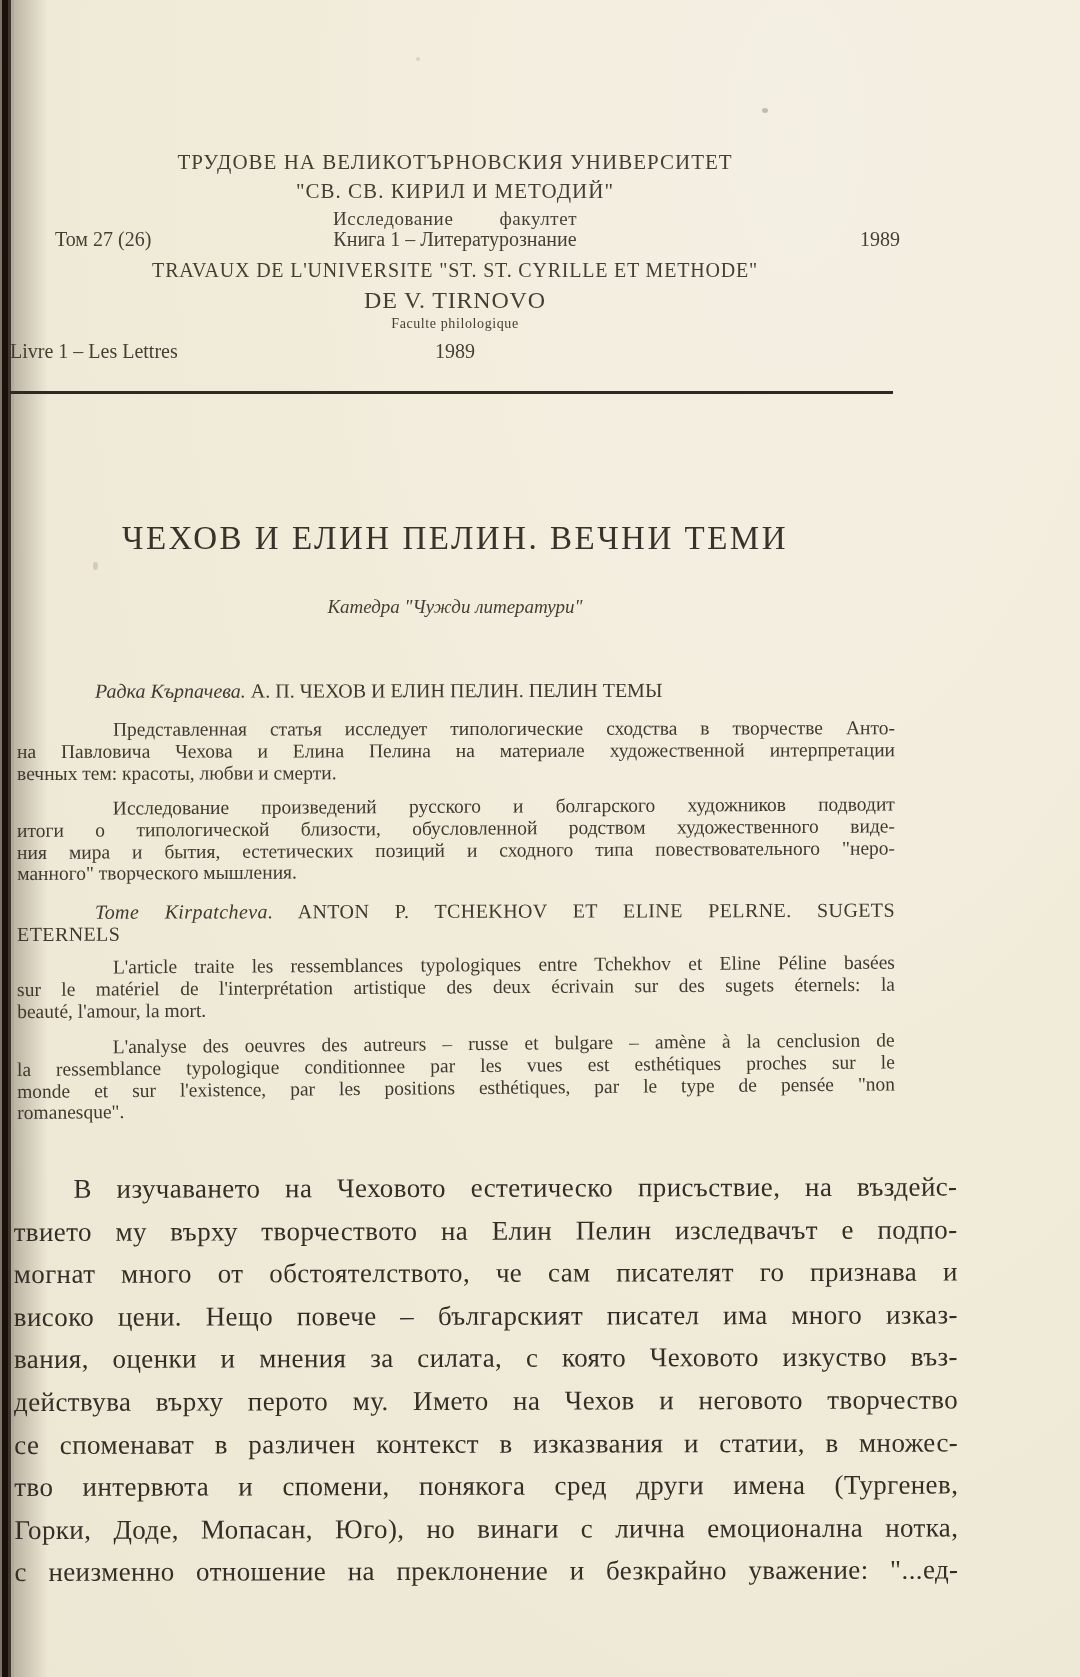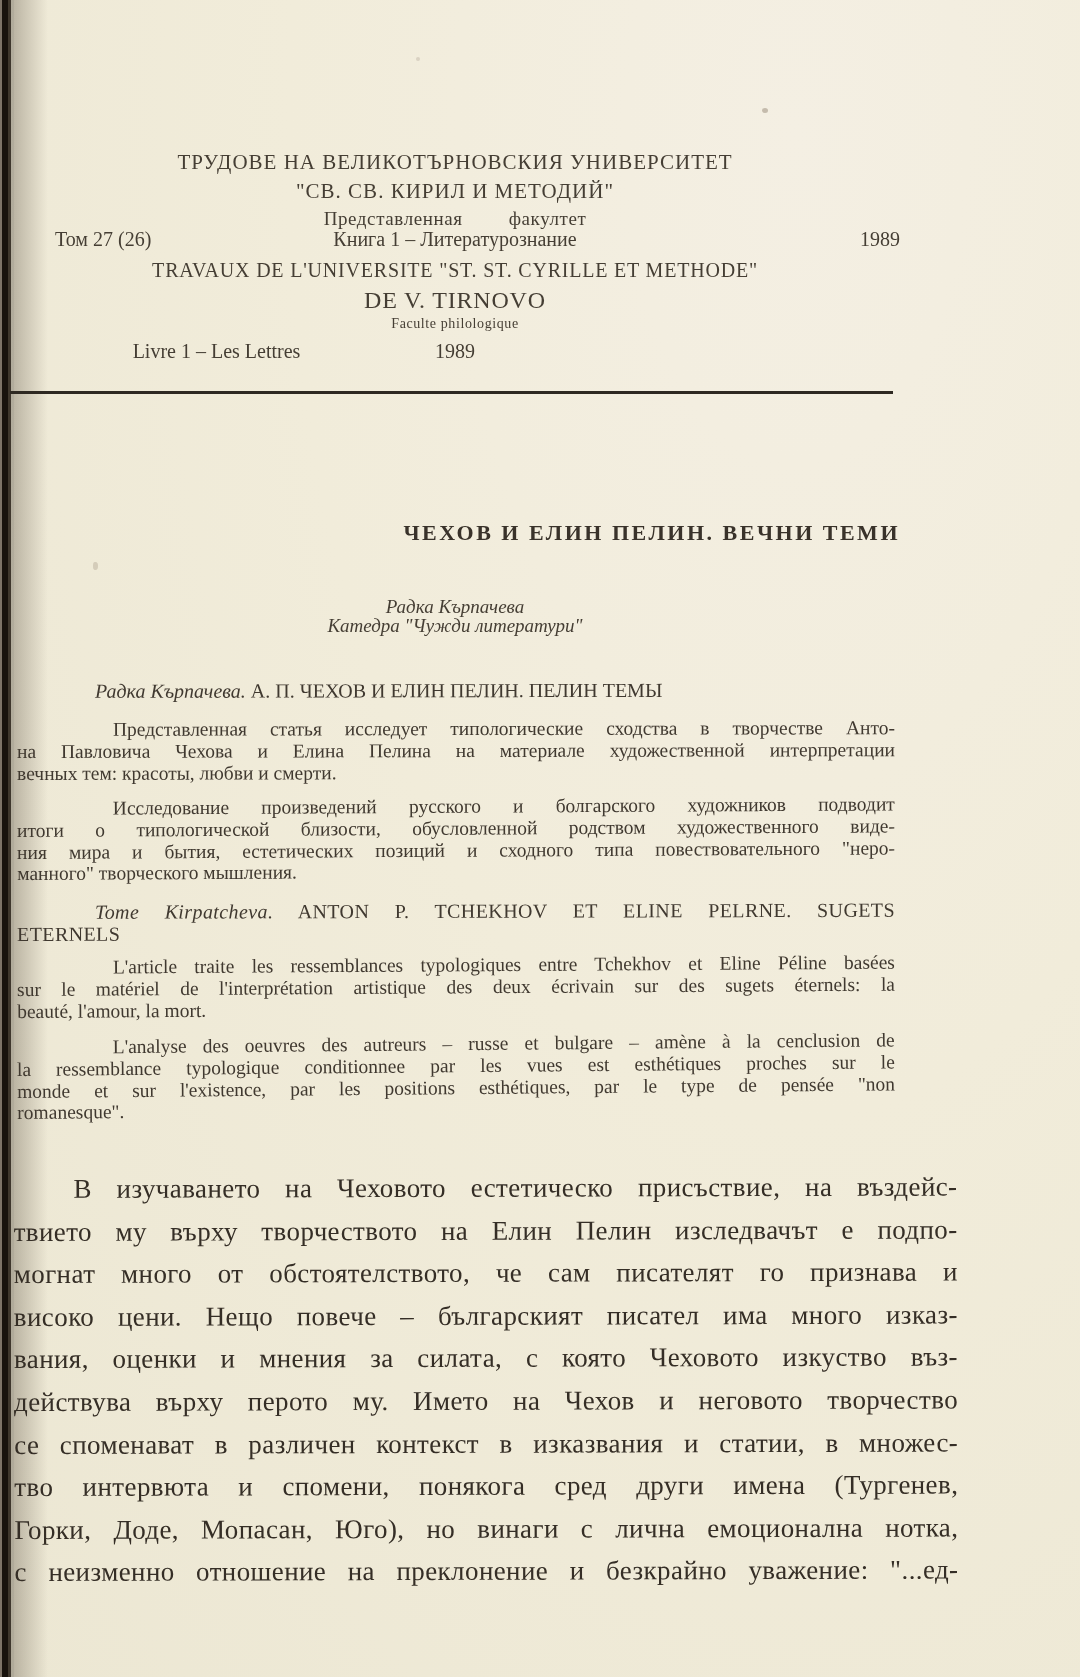--- a/index.html
+++ b/index.html
@@ -34,27 +34,27 @@
   .hrow.bg2{top:179px;font-size:21px;letter-spacing:1px;}
   .hrow.fac{top:208px;font-size:19px;}
   .hrow.fac .gap{display:inline-block;width:46px;}
   .hrow.fr1{top:259px;font-size:20px;letter-spacing:.8px;}
   .hrow.fr2{top:287px;font-size:24px;letter-spacing:.8px;}
   .hrow.fac2{top:316px;font-size:14px;}
   .triple{position:absolute;left:0;width:100%;display:grid;grid-template-columns:1fr auto 1fr;font-size:20px;color:#453e34;white-space:nowrap;gap:12px;}
   .triple.bgrow{top:228px;}
   .triple.frrow{top:340px;}
   .triple .l{text-align:left;padding-left:45px;}
-  .triple .c{text-align:center;}
+  .triple .c{}
   .triple .r{text-align:right;padding-right:0;}
   .rule{position:absolute;left:10px;top:391px;width:883px;height:3px;background:#2e2922;}
 
   .title{
     position:absolute;left:10px;top:520px;width:890px;
-    text-align:right;font-size:22px;font-weight:bold;letter-spacing:2.5px;
+    text-align:center;font-size:33px;font-weight:normal;letter-spacing:2.5px;
     color:#39322a;white-space:nowrap;
   }
   .byline{
     position:absolute;left:10px;top:597px;width:890px;text-align:center;
     font-style:italic;font-size:19px;line-height:19px;color:#453e34;
   }
 
   .abs{position:absolute;left:17px;width:878px;font-size:19.5px;color:#403930;}
   .absline{line-height:21.8px;white-space:normal;}
   .jl{text-align:justify;text-align-last:justify;}
@@ -82,39 +82,38 @@
 <div class="page">
   <div class="left-band"></div>
   <div class="left-shadow"></div>
   <div class="speck s1"></div>
   <div class="speck s2"></div>
   <div class="speck s3"></div>
 
   <div class="header">
     <div class="hrow bg1">ТРУДОВЕ НА ВЕЛИКОТЪРНОВСКИЯ УНИВЕРСИТЕТ</div>
     <div class="hrow bg2">"СВ. СВ. КИРИЛ И МЕТОДИЙ"</div>
-    <div class="hrow fac"><span>Представленная</span><span class="gap"></span><span>факултет</span></div>
+    <div class="hrow fac"><span>Исследование</span><span class="gap"></span><span>факултет</span></div>
     <div class="triple bgrow">
       <span class="l">Том 27 (26)</span>
       <span class="c">Книга 1 – Литературознание</span>
       <span class="r">1989</span>
     </div>
     <div class="hrow fr1">TRAVAUX DE L'UNIVERSITE "ST. ST. CYRILLE ET METHODE"</div>
     <div class="hrow fr2">DE V. TIRNOVO</div>
     <div class="hrow fac2">Faculte philologique</div>
     <div class="triple frrow">
       <span class="c">Livre 1 – Les Lettres</span>
       <span class="r">1989</span>
     </div>
   </div>
   <div class="rule"></div>
 
   <div class="title">ЧЕХОВ И ЕЛИН ПЕЛИН. ВЕЧНИ ТЕМИ</div>
   <div class="byline">
-    <div>Радка Кърпачева</div>
     <div>Катедра "Чужди литератури"</div>
   </div>
 
   <div class="abs ru-heading">
     <div class="absline ind-h"><span class="it">Радка Кърпачева.</span><span> А. П. ЧЕХОВ И ЕЛИН ПЕЛИН. ПЕЛИН ТЕМЫ</span></div>
   </div>
   <div class="abs ru-p1">
     <div class="absline jl ind">Представленная статья исследует типологические сходства в творчестве Анто-</div>
     <div class="absline jl">на Павловича Чехова и Елина Пелина на материале художественной интерпретации</div>
     <div class="absline">вечных тем: красоты, любви и смерти.</div>

